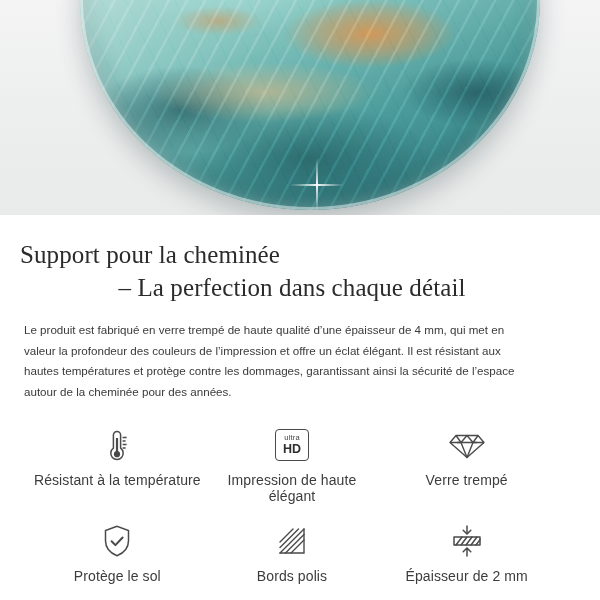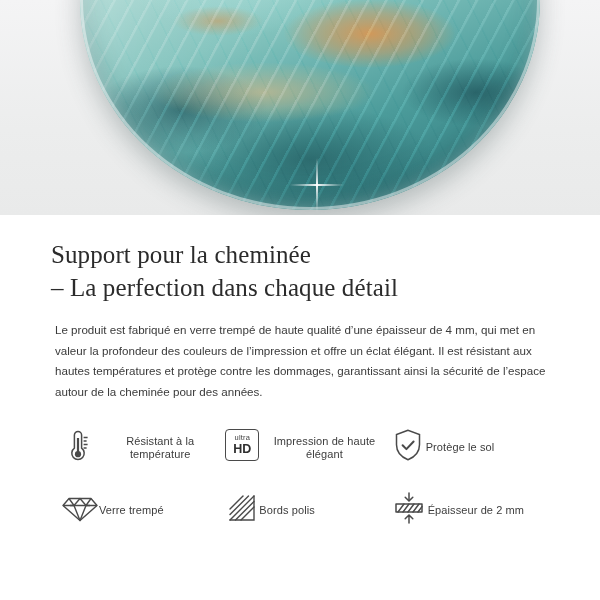--- a/index.html
+++ b/index.html
@@ -111,64 +111,64 @@
     top: 50%;
     background: linear-gradient(90deg, rgba(255,255,255,0) 0%, rgba(255,255,255,0.95) 50%, rgba(255,255,255,0) 100%);
     transform: translate(-50%, -50%);
   }
   .sparkle:before { width: 54px; height: 2px; }
   .sparkle:after  { width: 2px; height: 54px;
     background: linear-gradient(180deg, rgba(255,255,255,0) 0%, rgba(255,255,255,0.95) 50%, rgba(255,255,255,0) 100%); }
 
   
   .content {
-    padding: 24px 36px 0 51px;
+    padding: 24px 36px 0 20px;
   }
   .headline {
     font-family: "Liberation Serif", serif;
     font-size: 25px;
     line-height: 1.30;
     color: #2b2b2b;
     font-weight: 400;
     margin: 0 0 16px 0;
     letter-spacing: 0.1px;
   }
-  .headline .line2 { display: block; }
+  .headline .line2 { display: block; text-align: center; }
 
   .body-copy {
     font-size: 11.6px;
     line-height: 1.78;
     color: #3a3a3a;
     margin: 4px;
     max-width: 500px;
   }
 
   
   .features {
     margin-top: 22px;
     display: grid;
     grid-template-columns: repeat(3, 1fr);
     grid-row-gap: 16px;
     padding: 0 10px;
   }
   .feature {
     display: flex;
-    flex-direction: row;
+    flex-direction: column;
     align-items: center;
     text-align: center;
   }
   .feature-icon {
     height: 40px;
     display: flex;
     align-items: center;
     justify-content: center;
     margin-bottom: 7px;
   }
   .feature-label {
-    font-size: 11px;
+    font-size: 14px;
     color: #3c3c3c;
     line-height: 1.2;
     letter-spacing: 0.1px;
   }
   .ultrahd {
     width: 32px;
     height: 30px;
     border: 1.6px solid #4a4a4a;
     border-radius: 4px;
     display: flex;
@@ -224,44 +224,44 @@
           <div class="ultrahd">
             <span class="u1">ultra</span>
             <span class="u2">HD</span>
           </div>
         </div>
         <div class="feature-label">Impression de haute élégant</div>
       </div>
 
       <div class="feature">
         <div class="feature-icon">
-          <svg width="36" height="38" viewBox="0 0 36 38" fill="none" stroke="#4a4a4a" stroke-width="1.5">
-            <path d="M18 4.2 6.5 8.6v10.2c0 7.2 4.9 12.3 11.5 15 6.6-2.7 11.5-7.8 11.5-15V8.6L18 4.2z"></path>
-            <path d="M12.6 19.2l3.8 3.9 7.2-7.6" stroke-width="2" stroke-linecap="round" stroke-linejoin="round"></path>
-          </svg>
-        </div>
-        <div class="feature-label">Protège le sol</div>
-      </div>
-
-      <div class="feature">
-        <div class="feature-icon">
           <svg width="38" height="34" viewBox="0 0 38 34" fill="none" stroke="#4a4a4a" stroke-width="1.4" stroke-linejoin="round">
             <path d="M8 7.5h22l6 7-17 15-17-15 6-7z"></path>
             <path d="M2 14.5h34"></path>
             <path d="M8 7.5l5 7-4 0"></path>
             <path d="M30 7.5l-5 7 4 0"></path>
             <path d="M13 14.5l6 15 6-15"></path>
             <path d="M13 14.5l6-7 6 7"></path>
           </svg>
         </div>
         <div class="feature-label">Verre trempé</div>
       </div>
 
       <div class="feature">
         <div class="feature-icon">
+          <svg width="36" height="38" viewBox="0 0 36 38" fill="none" stroke="#4a4a4a" stroke-width="1.5">
+            <path d="M18 4.2 6.5 8.6v10.2c0 7.2 4.9 12.3 11.5 15 6.6-2.7 11.5-7.8 11.5-15V8.6L18 4.2z"></path>
+            <path d="M12.6 19.2l3.8 3.9 7.2-7.6" stroke-width="2" stroke-linecap="round" stroke-linejoin="round"></path>
+          </svg>
+        </div>
+        <div class="feature-label">Protège le sol</div>
+      </div>
+
+      <div class="feature">
+        <div class="feature-icon">
           <svg width="34" height="34" viewBox="0 0 34 34" fill="none" stroke="#4a4a4a" stroke-width="1.4" stroke-linecap="round">
             <path d="M5 29 29 5"></path>
             <path d="M5 23.5 23.5 5"></path>
             <path d="M5 18 18 5"></path>
             <path d="M10.5 29 29 10.5"></path>
             <path d="M16 29 29 16"></path>
             <path d="M5 29h24V5"></path>
           </svg>
         </div>
         <div class="feature-label">Bords polis</div>

